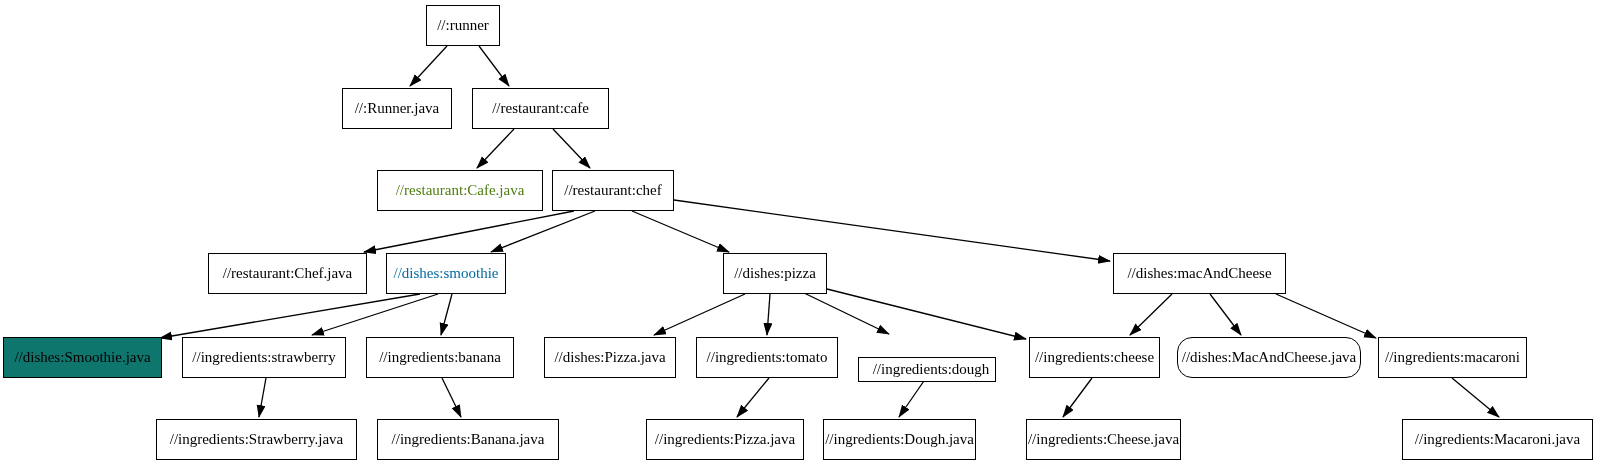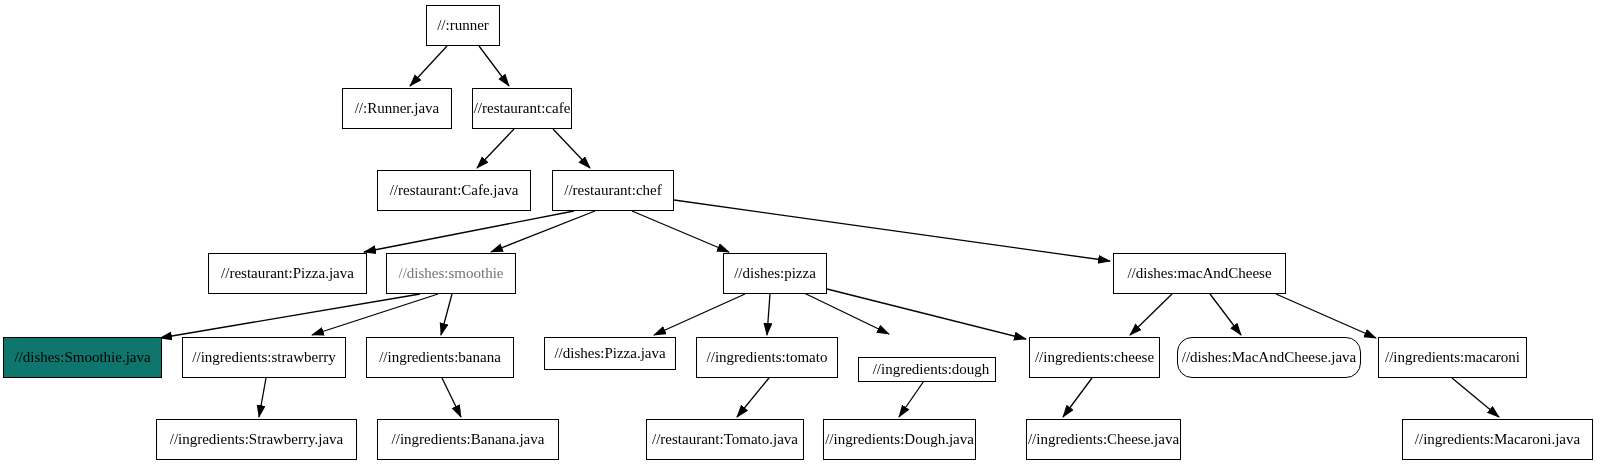--- a/index.html
+++ b/index.html
@@ -69,36 +69,36 @@
         <line x1="442" y1="378" x2="461" y2="417" stroke="#000000" stroke-width="1.3" marker-end="url(#arrowhead)"></line>
         <line x1="769" y1="378" x2="737" y2="417" stroke="#000000" stroke-width="1.3" marker-end="url(#arrowhead)"></line>
         <line x1="926" y1="378" x2="899" y2="417" stroke="#000000" stroke-width="1.3" marker-end="url(#arrowhead)"></line>
         <line x1="1092" y1="378" x2="1063" y2="417" stroke="#000000" stroke-width="1.3" marker-end="url(#arrowhead)"></line>
         <line x1="1452" y1="378" x2="1499" y2="417" stroke="#000000" stroke-width="1.3" marker-end="url(#arrowhead)"></line>
       </g>
   </svg>
   <div id="node-layer">
       <div class="node" style="left: 426px; top: 5px; width: 74px; height: 41px; border-color: rgb(0, 0, 0); background: rgb(255, 255, 255); color: rgb(0, 0, 0);">//:runner</div>
       <div class="node" style="left: 342px; top: 88px; width: 110px; height: 41px; border-color: rgb(0, 0, 0); background: rgb(255, 255, 255); color: rgb(0, 0, 0);">//:Runner.java</div>
-      <div class="node" style="left: 472px; top: 88px; width: 100px; height: 41px; border-color: rgb(0, 0, 0); background: rgb(255, 255, 255); color: rgb(0, 0, 0);">//restaurant:cafe</div>
-      <div class="node" style="left: 377px; top: 170px; width: 154px; height: 41px; border-color: rgb(0, 0, 0); background: rgb(255, 255, 255); color: #000000;">//restaurant:Cafe.java</div>
+      <div class="node" style="left: 472px; top: 88px; width: 137px; height: 41px; border-color: rgb(0, 0, 0); background: rgb(255, 255, 255); color: rgb(0, 0, 0);">//restaurant:cafe</div>
+      <div class="node" style="left: 377px; top: 170px; width: 166px; height: 41px; border-color: rgb(0, 0, 0); background: rgb(255, 255, 255); color: #4d7c0f;">//restaurant:Cafe.java</div>
       <div class="node" style="left: 552px; top: 170px; width: 122px; height: 41px; border-color: rgb(0, 0, 0); background: rgb(255, 255, 255); color: rgb(0, 0, 0);">//restaurant:chef</div>
-      <div class="node" style="left: 208px; top: 253px; width: 159px; height: 41px; border-color: rgb(0, 0, 0); background: rgb(255, 255, 255); color: rgb(0, 0, 0);">//restaurant:Pizza.java</div>
-      <div class="node" style="left: 386px; top: 253px; width: 130px; height: 41px; border-color: rgb(0, 0, 0); background: rgb(255, 255, 255); color: #737373;">//dishes:smoothie</div>
+      <div class="node" style="left: 208px; top: 253px; width: 159px; height: 41px; border-color: rgb(0, 0, 0); background: rgb(255, 255, 255); color: rgb(0, 0, 0);">//restaurant:Chef.java</div>
+      <div class="node" style="left: 386px; top: 253px; width: 120px; height: 41px; border-color: rgb(0, 0, 0); background: rgb(255, 255, 255); color: #0369a1;">//dishes:smoothie</div>
       <div class="node" style="left: 723px; top: 253px; width: 104px; height: 41px; border-color: rgb(0, 0, 0); background: rgb(255, 255, 255); color: rgb(0, 0, 0);">//dishes:pizza</div>
       <div class="node" style="left: 1113px; top: 253px; width: 173px; height: 41px; border-color: rgb(0, 0, 0); background: rgb(255, 255, 255); color: rgb(0, 0, 0);">//dishes:macAndCheese</div>
       <div class="node" style="left: 3px; top: 337px; width: 159px; height: 41px; border-color: rgb(0, 0, 0); background: #0f766e; color: rgb(0, 0, 0);">//dishes:Smoothie.java</div>
       <div class="node" style="left: 182px; top: 337px; width: 164px; height: 41px; border-color: rgb(0, 0, 0); background: rgb(255, 255, 255); color: rgb(0, 0, 0);">//ingredients:strawberry</div>
       <div class="node" style="left: 366px; top: 337px; width: 148px; height: 41px; border-color: rgb(0, 0, 0); background: rgb(255, 255, 255); color: rgb(0, 0, 0);">//ingredients:banana</div>
-      <div class="node" style="left: 544px; top: 337px; width: 132px; height: 33px; border-color: rgb(0, 0, 0); background: rgb(255, 255, 255); color: rgb(0, 0, 0); text-align: right;">//dishes:Pizza.java</div>
+      <div class="node" style="left: 544px; top: 337px; width: 132px; height: 41px; border-color: rgb(0, 0, 0); background: rgb(255, 255, 255); color: rgb(0, 0, 0); text-align: right;">//dishes:Pizza.java</div>
       <div class="node" style="left: 696px; top: 337px; width: 142px; height: 41px; border-color: rgb(0, 0, 0); background: rgb(255, 255, 255); color: rgb(0, 0, 0);">//ingredients:tomato</div>
       <div class="node" style="left: 858px; top: 357px; width: 138px; height: 25px; border-color: rgb(0, 0, 0); background: rgb(255, 255, 255); color: rgb(0, 0, 0); padding-left: 8px;">//ingredients:dough</div>
       <div class="node" style="left: 1029px; top: 337px; width: 131px; height: 41px; border-color: rgb(0, 0, 0); background: rgb(255, 255, 255); color: rgb(0, 0, 0);">//ingredients:cheese</div>
       <div class="node" style="left: 1177px; top: 337px; width: 184px; height: 41px; border-color: rgb(0, 0, 0); background: rgb(255, 255, 255); color: rgb(0, 0, 0); border-radius: 15px;">//dishes:MacAndCheese.java</div>
       <div class="node" style="left: 1378px; top: 337px; width: 149px; height: 41px; border-color: rgb(0, 0, 0); background: rgb(255, 255, 255); color: rgb(0, 0, 0);">//ingredients:macaroni</div>
       <div class="node" style="left: 156px; top: 419px; width: 201px; height: 41px; border-color: rgb(0, 0, 0); background: rgb(255, 255, 255); color: rgb(0, 0, 0);">//ingredients:Strawberry.java</div>
       <div class="node" style="left: 377px; top: 419px; width: 182px; height: 41px; border-color: rgb(0, 0, 0); background: rgb(255, 255, 255); color: rgb(0, 0, 0);">//ingredients:Banana.java</div>
-      <div class="node" style="left: 646px; top: 419px; width: 158px; height: 41px; border-color: rgb(0, 0, 0); background: rgb(255, 255, 255); color: rgb(0, 0, 0);">//restaurant:Tomato.java</div>
+      <div class="node" style="left: 646px; top: 419px; width: 158px; height: 41px; border-color: rgb(0, 0, 0); background: rgb(255, 255, 255); color: rgb(0, 0, 0);">//ingredients:Pizza.java</div>
       <div class="node" style="left: 823px; top: 419px; width: 153px; height: 41px; border-color: rgb(0, 0, 0); background: rgb(255, 255, 255); color: rgb(0, 0, 0);">//ingredients:Dough.java</div>
       <div class="node" style="left: 994px; top: 419px; width: 155px; height: 41px; border-color: rgb(0, 0, 0); background: rgb(255, 255, 255); color: rgb(0, 0, 0); margin-left: 32px;">//ingredients:Cheese.java</div>
       <div class="node" style="left: 1402px; top: 419px; width: 191px; height: 41px; border-color: rgb(0, 0, 0); background: rgb(255, 255, 255); color: rgb(0, 0, 0);">//ingredients:Macaroni.java</div>
     </div>
 </div>
 
 </body></html>

